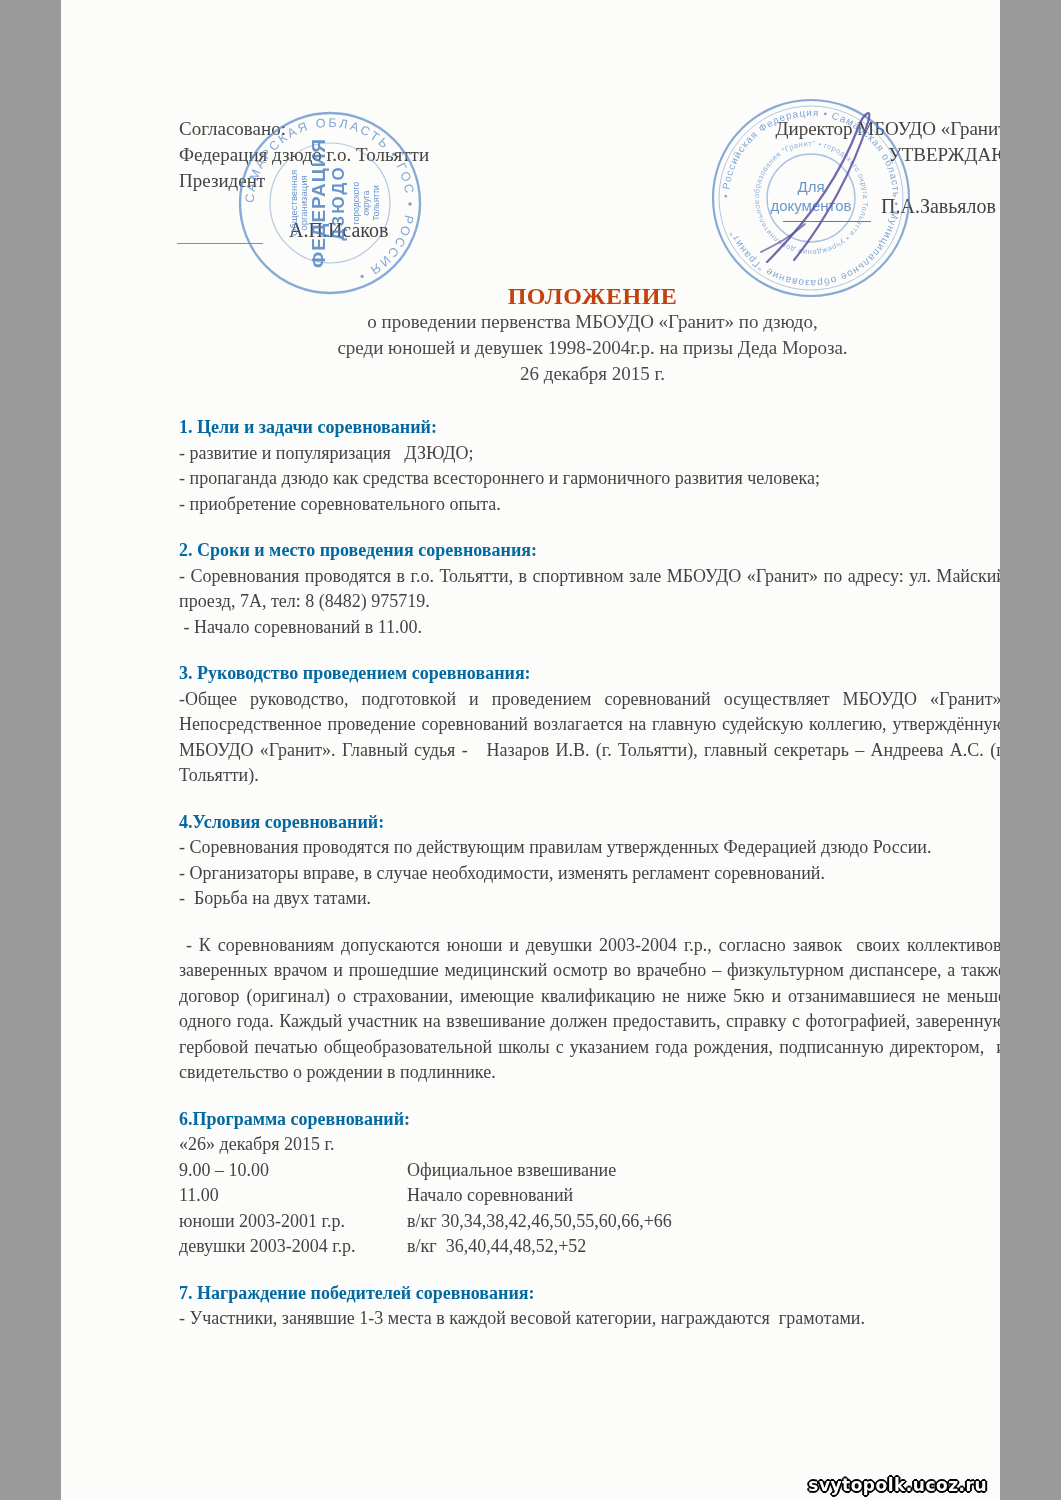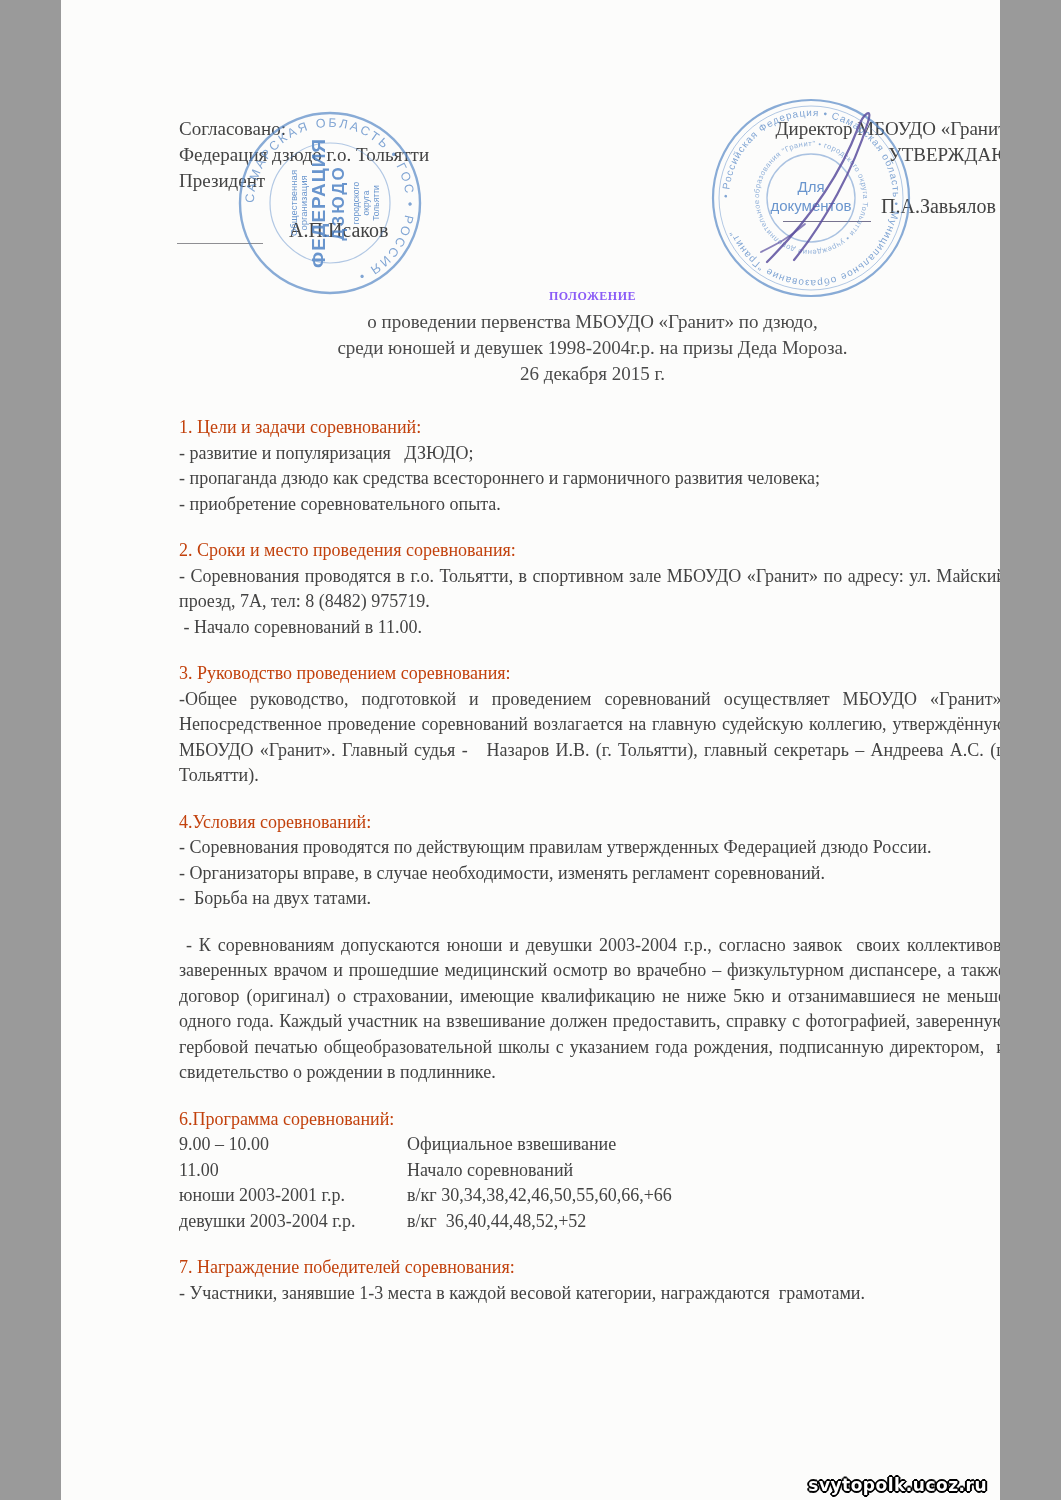--- a/index.html
+++ b/index.html
@@ -20,27 +20,27 @@
   .sig-right-name{position:absolute;left:820px;top:195px;font-size:20px;}
 
   
   .stamp{position:absolute;opacity:.82;}
   .stamp-left{left:166px;top:100px;}
   .stamp-right{left:644px;top:92px;}
   .stamp text{font-family:"Liberation Sans","DejaVu Sans",sans-serif;}
 
   
   .title{position:absolute;left:118px;top:283px;width:827px;text-align:center;font-size:19px;line-height:26px;color:#4a4a4a;}
-  .title .t1{font-size:12px;font-weight:bold;color:#8b5cf6;letter-spacing:.5px;}
+  .title .t1{font-size:24px;font-weight:bold;color:#c2410c;letter-spacing:.5px;}
 
   
   .content{position:absolute;left:118px;top:415px;width:827px;font-size:18px;line-height:25.5px;}
   .section{margin-top:21px;}
   .section:first-child{margin-top:0;}
-  .heading{font-weight:normal;color:#c2410c;}
+  .heading{font-weight:bold;color:#0369a1;}
   .just{text-align:justify;}
   .row{display:flex;}
   .row .c1{flex:0 0 228px;}
 
   
   .watermark{
     position:absolute;right:13px;bottom:5px;
     font-family:"DejaVu Sans","Liberation Sans",sans-serif;
     font-weight:bold;font-size:17px;color:#ffffff;letter-spacing:.5px;
     text-shadow:-2px 0 0 #000,2px 0 0 #000,0 -2px 0 #000,0 2px 0 #000,
@@ -143,20 +143,21 @@
       <div class="line">- Организаторы вправе, в случае необходимости, изменять регламент соревнований.</div>
       <div class="line">-  Борьба на двух татами.</div>
     </div>
 
     <div class="section">
       <div class="just"> - К соревнованиям допускаются юноши и девушки 2003-2004 г.р., согласно заявок  своих коллективов, заверенных врачом и прошедшие медицинский осмотр во врачебно – физкультурном диспансере, а также договор (оригинал) о страховании, имеющие квалификацию не ниже 5кю и отзанимавшиеся не меньше одного года. Каждый участник на взвешивание должен предоставить, справку с фотографией, заверенную гербовой печатью общеобразовательной школы с указанием года рождения, подписанную директором,  и свидетельство о рождении в подлиннике.</div>
     </div>
 
     <div class="section">
       <div class="heading">6.Программа соревнований:</div>
+      <div class="line">«26» декабря 2015 г.</div>
       <div class="row">
         <span class="c1">9.00 – 10.00</span>
         <span class="c2">Официальное взвешивание</span>
       </div>
       <div class="row">
         <span class="c1">11.00</span>
         <span class="c2">Начало соревнований</span>
       </div>
       <div class="row">
         <span class="c1">юноши 2003-2001 г.р.</span>

